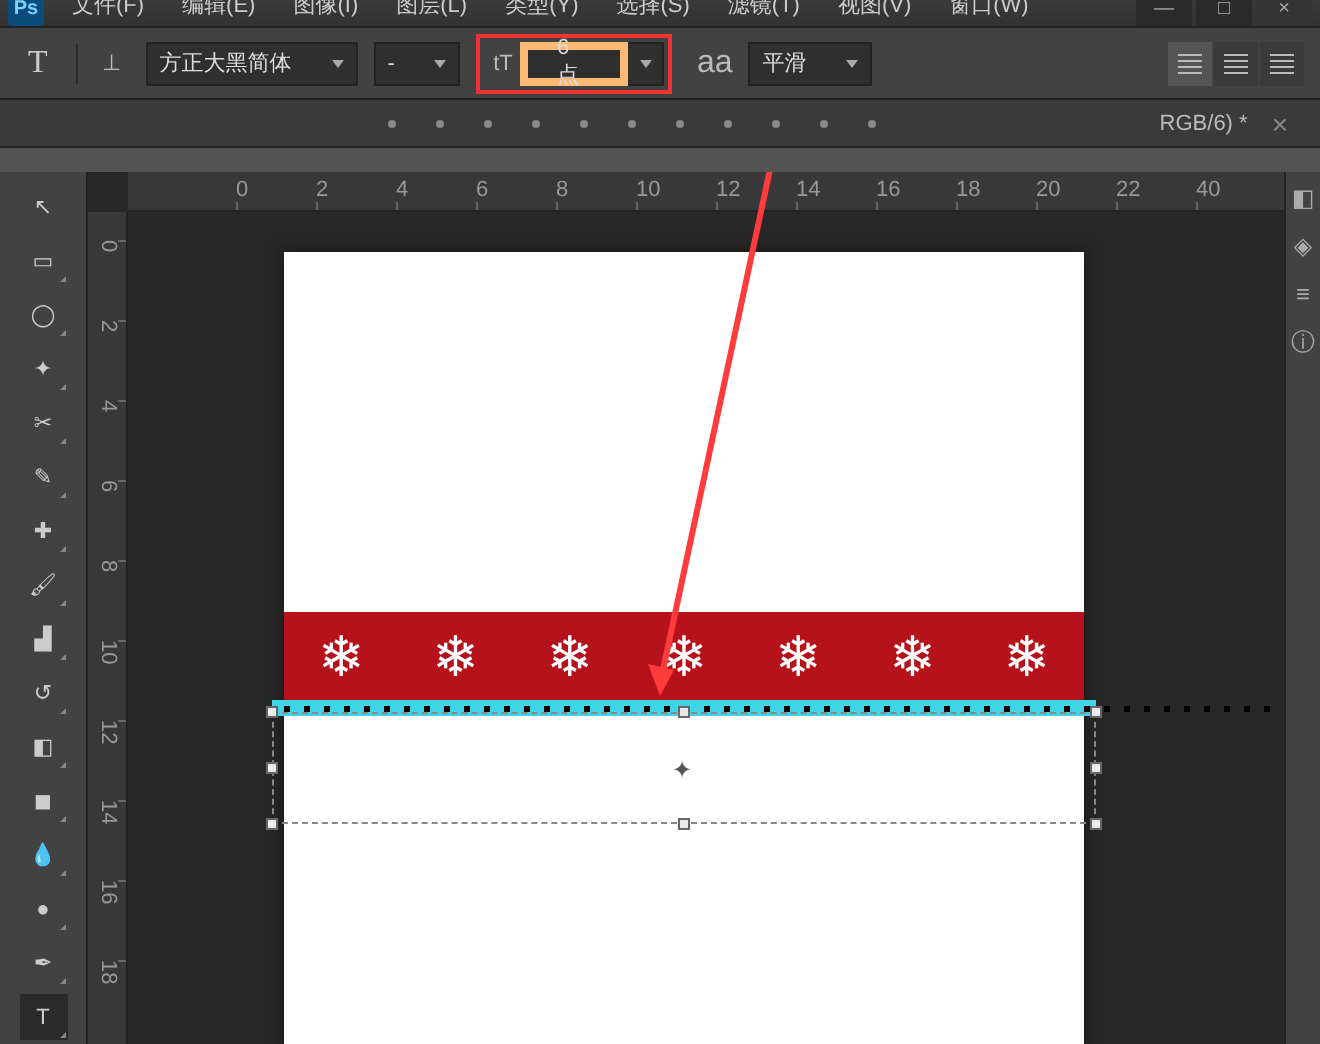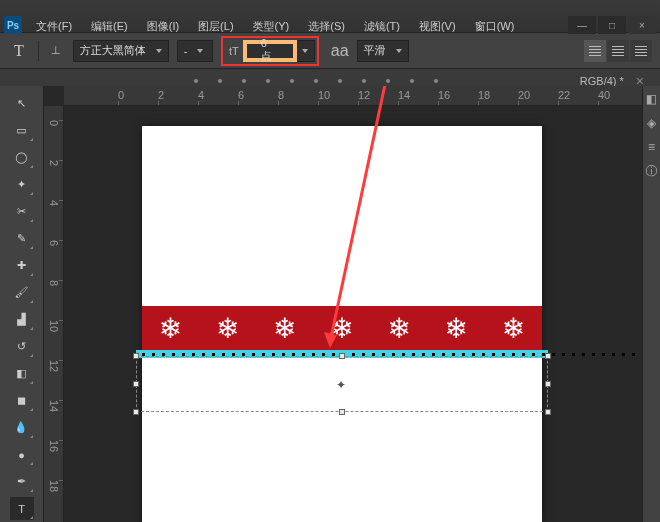--- a/index.html
+++ b/index.html
@@ -1,28 +1,28 @@
 <!DOCTYPE html>
 <html><head>
 <meta charset="utf-8">
 <style>
 *{margin:0;padding:0;box-sizing:border-box;font-family:"Microsoft YaHei",sans-serif;font-size:11px;user-select:none}
 body{background:#535353;width:660px;height:522px;overflow:hidden;position:relative}
-.titlebar{height:27px;background:linear-gradient(#3a3a3a,#323232);display:flex;align-items:flex-start;padding:16px 4px;border-bottom:1px solid #222}
+.titlebar{height:14px;background:linear-gradient(#3a3a3a,#323232);display:flex;align-items:flex-end;padding:0 4px;border-bottom:1px solid #222}
 .ps-logo{width:18px;height:18px;background:#0a4d7a;border-radius:2px;display:flex;align-items:center;justify-content:center;color:#7fcfff;font-size:10px;font-weight:bold;margin-right:8px}
 .menu{display:flex;gap:7px;color:#ccc}
 .menu span{padding:3px 6px;cursor:pointer}
 .win-controls{margin-left:auto;display:flex;gap:2px}
 .win-btn{width:28px;height:18px;background:#2a2a2a;color:#aaa;display:flex;align-items:center;justify-content:center;font-size:10px;cursor:pointer}
 .win-btn.cls{background:#333}
 .optbar{height:36px;background:#424242;display:flex;align-items:center;padding:0 8px;gap:8px;border-bottom:1px solid #222;color:#ccc}
 .opt-t{font-family:Georgia,serif;font-size:16px;padding:0 6px}
 .opt-sep{width:1px;height:20px;background:#2a2a2a}
 .opt-icon{width:18px;height:18px;display:flex;align-items:center;justify-content:center;color:#bbb}
-.dd{background:#2f2f2f;border:1px solid #222;height:22px;display:flex;align-items:center;padding:0 6px;color:#ddd;gap:10px;position:relative}
+.dd{background:#2f2f2f;border:1px solid #222;height:22px;display:flex;align-items:center;padding:0 6px;color:#ddd;gap:20px;position:relative}
 .dd .car{border-left:3px solid transparent;border-right:3px solid transparent;border-top:4px solid #aaa}
 .font-dd{min-width:96px}
 .style-dd{min-width:36px}
 .size-field{background:#2f2f2f;border:4px solid #fdba74;height:22px;width:54px;display:flex;align-items:center;padding:0 14px;color:#ddd}
 .size-car{background:#2f2f2f;border:1px solid #222;border-left:none;height:22px;width:18px;display:flex;align-items:center;justify-content:center}
 .size-car .car{border-left:3px solid transparent;border-right:3px solid transparent;border-top:4px solid #aaa}
 .hl{border:2px solid #e33;display:flex;align-items:center;padding:2px}
 .aa{font-size:16px;color:#bbb;margin-left:4px}
 .alia-dd{min-width:44px}
 .align-grp{display:flex;margin-left:auto;gap:1px}
@@ -128,21 +128,21 @@
       <i></i>
       <i></i>
       <i></i>
       <i></i>
       <i></i>
       <i></i>
       <i></i>
       <i></i>
       <i></i>
     </div>
-  <span class="tab-info">RGB/4) *</span>
+  <span class="tab-info">RGB/6) *</span>
   <span class="tab-close">×</span>
 </div>
 
 <div class="toolbar-l" id="tools">
     <div class="tool">↖</div>
     <div class="tool">▭<div class="tri"></div></div>
     <div class="tool">◯<div class="tri"></div></div>
     <div class="tool">✦<div class="tri"></div></div>
     <div class="tool">✂<div class="tri"></div></div>
     <div class="tool">✎<div class="tri"></div></div>

